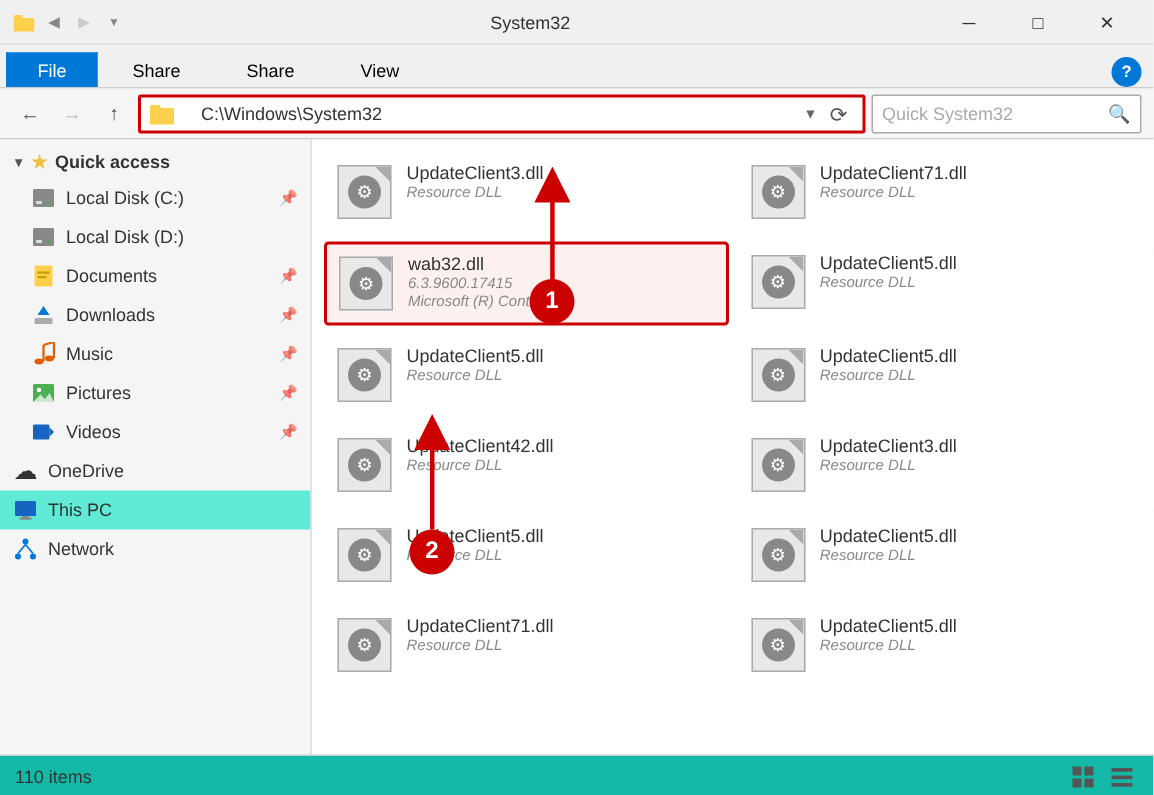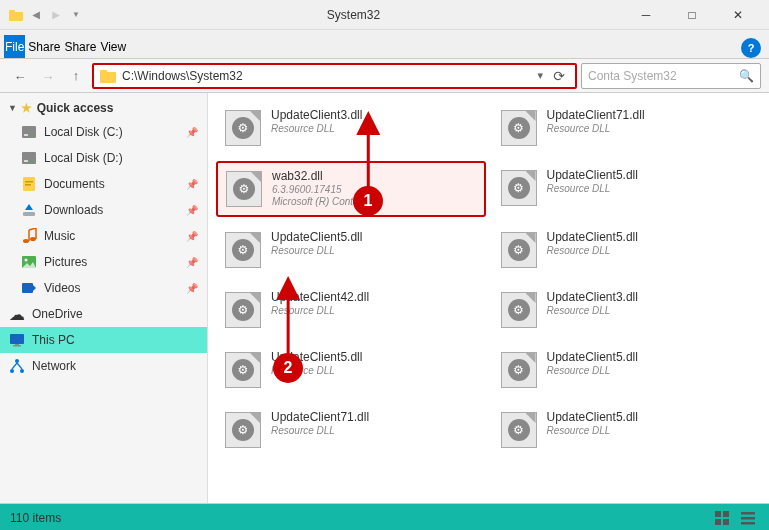--- a/index.html
+++ b/index.html
@@ -46,21 +46,21 @@
       background: #f0f0f0;
       border-bottom: 1px solid #ccc;
     }
     .ribbon-tabs {
       display: flex;
       align-items: flex-end;
       height: 28px;
       padding-left: 4px;
     }
     .ribbon-tab {
-      padding: 4px 0;
+      padding: 4px 20px;
       font-size: 12px;
       cursor: pointer;
       border: 1px solid transparent;
       border-bottom: none;
       margin-right: 2px;
     }
     .ribbon-tab.active {
       background: #0078d7;
       color: white;
       border-color: #0078d7;
@@ -103,20 +103,21 @@
       display: flex;
       align-items: center;
       background: white;
       padding: 0 6px;
       gap: 6px;
     }
     .address-text {
       flex: 1;
       font-size: 12px;
       color: #333;
+      margin-left: 12px;
     }
     .address-chevron {
       font-size: 11px; color: #666;
     }
     .address-refresh {
       width: 20px; height: 20px;
       display: flex; align-items: center; justify-content: center;
       font-size: 14px; color: #555;
       cursor: pointer;
     }
@@ -368,21 +369,21 @@
   <div class="address-bar">
     <svg width="16" height="16" viewBox="0 0 16 16">
         <rect x="0" y="4" width="16" height="11" rx="1" fill="#ffd04b"></rect>
         <rect x="0" y="2" width="7" height="4" rx="1" fill="#ffd04b"></rect>
       </svg>
     <span class="address-text">C:\Windows\System32</span>
     <span class="address-chevron">▾</span>
     <span class="address-refresh">⟳</span>
   </div>
   <div class="search-bar">
-    <span class="search-text">Conta System32</span>
+    <span class="search-text">Quick System32</span>
     <span class="search-icon-btn">🔍</span>
   </div>
 </div>
 
 <div class="main-content">
 
   <div class="sidebar">
 
     <div class="sidebar-section-header">
       <span class="sidebar-chevron">▼</span>

